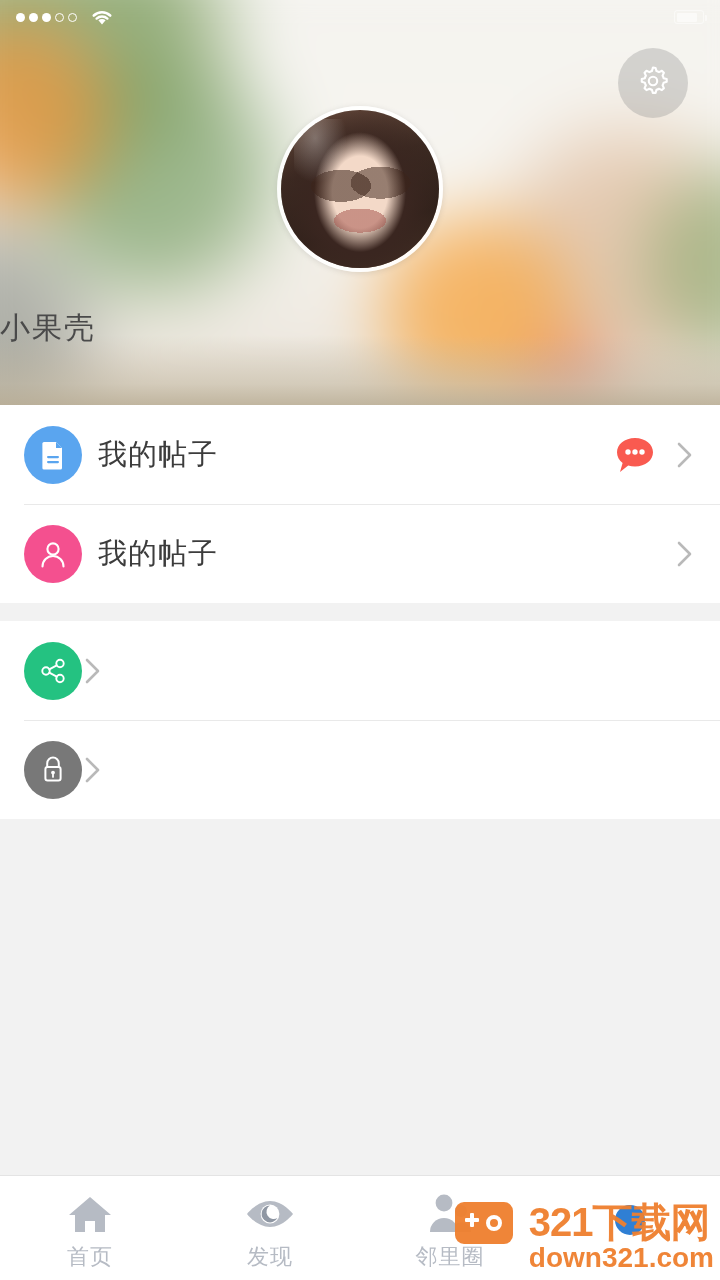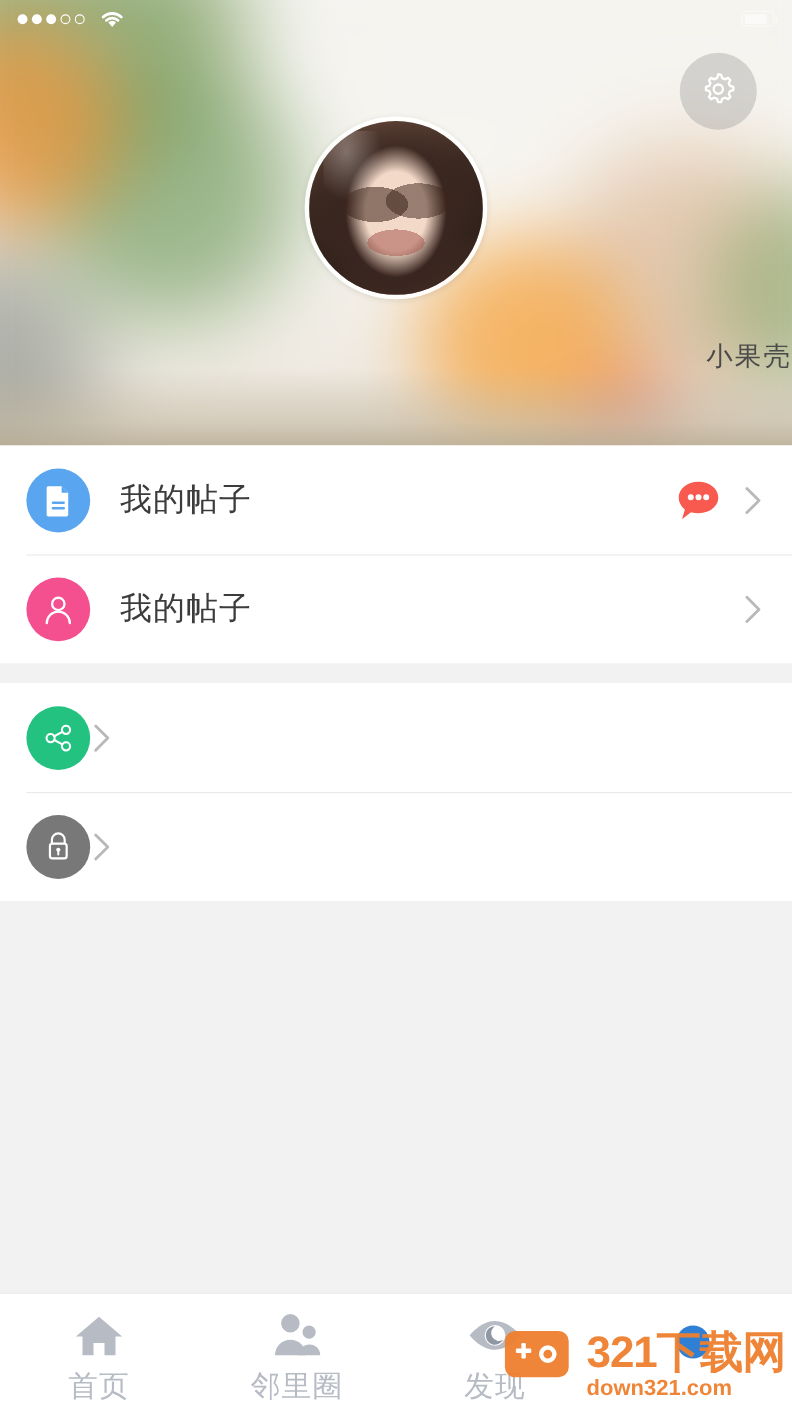--- a/index.html
+++ b/index.html
@@ -81,22 +81,22 @@
       radial-gradient(ellipse 46px 60px at 50% 52%, #f3d9c8 0 60%, rgba(243,217,200,0) 100%),
       radial-gradient(ellipse 86px 96px at 50% 58%, #3a2620 0 54%, rgba(58,38,32,0) 100%),
       linear-gradient(165deg,#6a4c3e 0%,#3c2a22 36%,#2e2019 70%,#4a3428 100%);
   }
   .avatar-shine {
     position:absolute; left:8%; top:6%; width:34%; height:40%;
     background:radial-gradient(ellipse at 40% 30%, rgba(255,255,255,0.30), rgba(255,255,255,0) 70%);
   }
 
   .username {
-    position:absolute; top:308px; left:0; right:0; text-align:right; z-index:5;
-    font-size:24px; color:#4a4a4a; letter-spacing:2px;
+    position:absolute; top:308px; left:0; right:0; text-align:left; z-index:5;
+    font-size:30px; color:#4a4a4a; letter-spacing:2px;
   }
 
   
   .list-group { background:#ffffff; }
   .gap { height:18px; background:#f2f2f2; }
   .row {
     position:relative; display:flex; align-items:center;
     height:99px; padding:0 24px 0 24px; background:#ffffff;
   }
   .row + .row:before {
@@ -104,37 +104,37 @@
   }
   .row-icon {
     width:58px; height:58px; border-radius:50%; flex:0 0 58px;
     display:flex; align-items:center; justify-content:center;
   }
   .icon-blue  { background:#5aa5ef; }
   .icon-pink  { background:#f4508f; }
   .icon-green { background:#24c281; }
   .icon-gray  { background:#787878; }
   .row-label {
-    margin-left:27px; font-size:29px; color:#3c3c3c; letter-spacing:1px; flex:1;
+    margin-left:16px; font-size:29px; color:#3c3c3c; letter-spacing:1px; flex:1;
   }
   .badge-bubble { position:relative; width:42px; height:38px; margin-right:18px; flex:0 0 42px; }
   .chev { width:22px; height:38px; flex:0 0 22px; }
 
   
   .tabbar {
     position:absolute; left:0; right:0; bottom:0; height:105px;
     background:#ffffff; border-top:1px solid #e4e4e4;
     display:flex; align-items:flex-start; z-index:8;
   }
   .tab {
     flex:1; height:100%; display:flex; flex-direction:column;
     align-items:center; justify-content:flex-start; padding-top:12px; position:relative;
   }
   .tab-icon { height:52px; display:flex; align-items:center; justify-content:center; }
-  .tab-label { font-size:27px; color:#b6bbc4; margin-top:2px; letter-spacing:1px; }
+  .tab-label { font-size:22px; color:#b6bbc4; margin-top:2px; letter-spacing:1px; }
   .tab.active .tab-label { color:#b6bbc4; }
   .blue-dot { width:30px; height:30px; border-radius:50%; background:#2f7fd4; margin-top:12px; }
 
   
   .watermark {
     position:absolute; right:6px; bottom:8px; z-index:20;
     display:flex; align-items:flex-start; gap:16px; opacity:0.95;
   }
   .wm-pad {
     width:58px; height:42px; border-radius:9px; background:#ef7f2e;
@@ -148,21 +148,21 @@
   .wm-pad:after {
     content:""; position:absolute; left:15px; top:11px; width:4px; height:14px;
     background:#fff; border-radius:1px;
   }
   .wm-dot {
     position:absolute; right:11px; top:13px; width:16px; height:16px;
     border-radius:50%; border:4px solid #fff;
   }
   .wm-text { display:flex; flex-direction:column; line-height:1; }
   .wm-top { font-size:40px; font-weight:bold; color:#ef7f2e; letter-spacing:-1px; }
-  .wm-bot { font-size:20px; font-weight:bold; color:#ef7f2e; letter-spacing:0px; margin-top:2px; }
+  .wm-bot { font-size:28px; font-weight:bold; color:#ef7f2e; letter-spacing:0px; margin-top:2px; }
 </style>
 </head>
 <body>
 
 <div id="screen">
 
   <div class="header">
     <div class="header-bg"></div>
     <div class="header-fade"></div>
 
@@ -292,41 +292,41 @@
       <div class="tab-icon">
         <svg width="52" height="48" viewBox="0 0 52 48">
           <path d="M26 7 L47 25 H41 V42 H31 V31 H21 V42 H11 V25 H5 Z" fill="#b6bbc4"></path>
         </svg>
       </div>
       <div class="tab-label">首页</div>
     </div>
 
     <div class="tab">
       <div class="tab-icon">
+        <svg width="56" height="48" viewBox="0 0 56 48">
+          <path d="M28 11 C41 11 51 24 51 24 C51 24 41 37 28 37 C15 37 5 24 5 24 C5 24 15 11 28 11 Z" fill="#b6bbc4"></path>
+          <circle cx="28" cy="24" r="9.4" fill="#ffffff"></circle>
+          <path d="M28 15.6 a8.4 8.4 0 1 0 7.4 12.4 a6.6 6.6 0 0 1 -7.4 -12.4 Z" fill="#8f97a3"></path>
+        </svg>
+      </div>
+      <div class="tab-label">发现</div>
+    </div>
+
+    <div class="tab">
+      <div class="tab-icon">
         <svg width="52" height="48" viewBox="0 0 52 48">
           <circle cx="20" cy="13" r="8.4" fill="#b6bbc4"></circle>
           <path d="M6 42 a14 14 0 0 1 28 0 Z" fill="#b6bbc4"></path>
           <circle cx="37" cy="21" r="6" fill="#b6bbc4"></circle>
           <path d="M27.5 42 a9.8 9.8 0 0 1 19.6 0 Z" fill="#b6bbc4"></path>
         </svg>
       </div>
       <div class="tab-label">邻里圈</div>
     </div>
 
-    <div class="tab">
-      <div class="tab-icon">
-        <svg width="56" height="48" viewBox="0 0 56 48">
-          <path d="M28 11 C41 11 51 24 51 24 C51 24 41 37 28 37 C15 37 5 24 5 24 C5 24 15 11 28 11 Z" fill="#b6bbc4"></path>
-          <circle cx="28" cy="24" r="9.4" fill="#ffffff"></circle>
-          <path d="M28 15.6 a8.4 8.4 0 1 0 7.4 12.4 a6.6 6.6 0 0 1 -7.4 -12.4 Z" fill="#8f97a3"></path>
-        </svg>
-      </div>
-      <div class="tab-label">发现</div>
-    </div>
-
     <div class="tab active">
       <div class="tab-icon">
         <div class="blue-dot"></div>
       </div>
       <div class="tab-label"></div>
     </div>
   </div>
 
   <div class="watermark">
     <div class="wm-pad">

